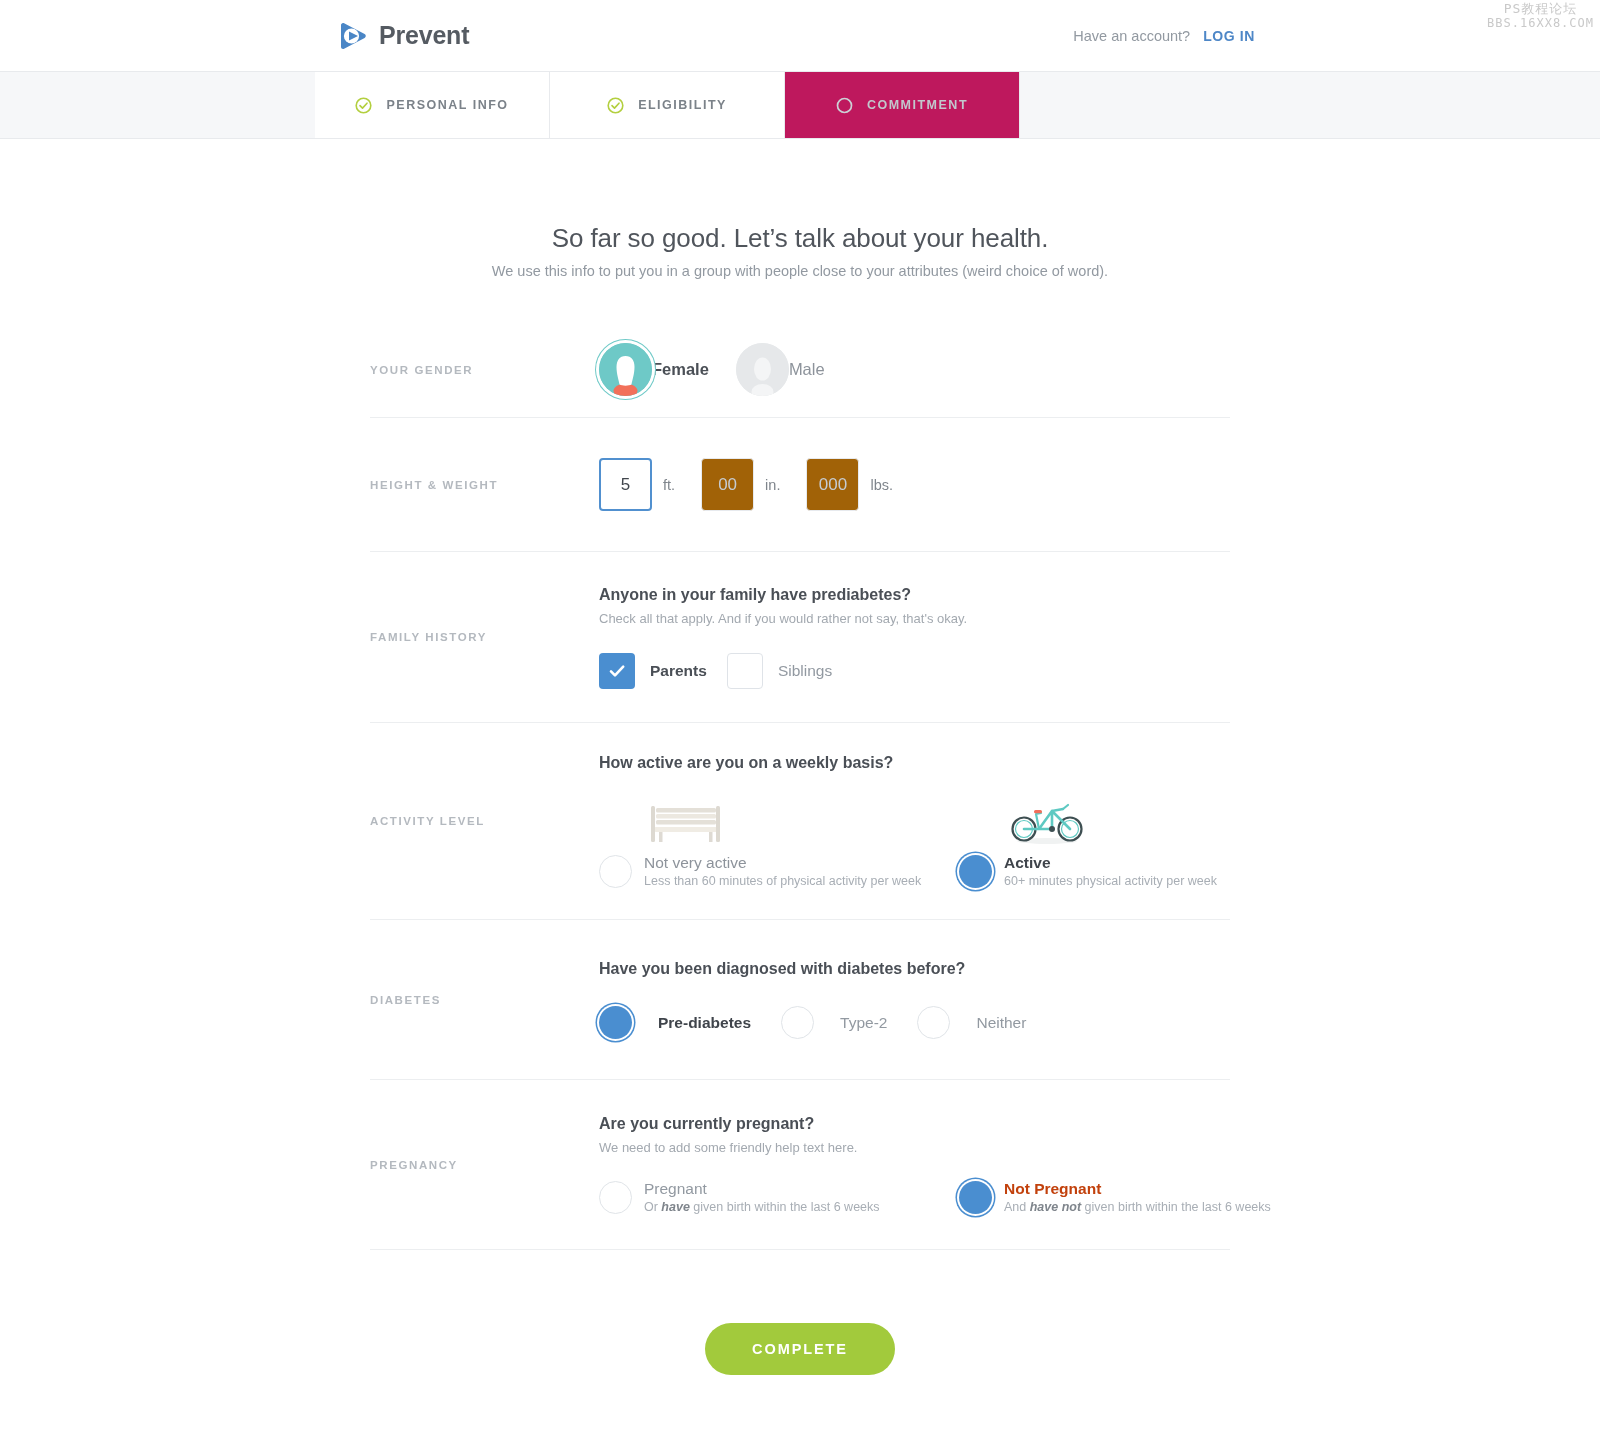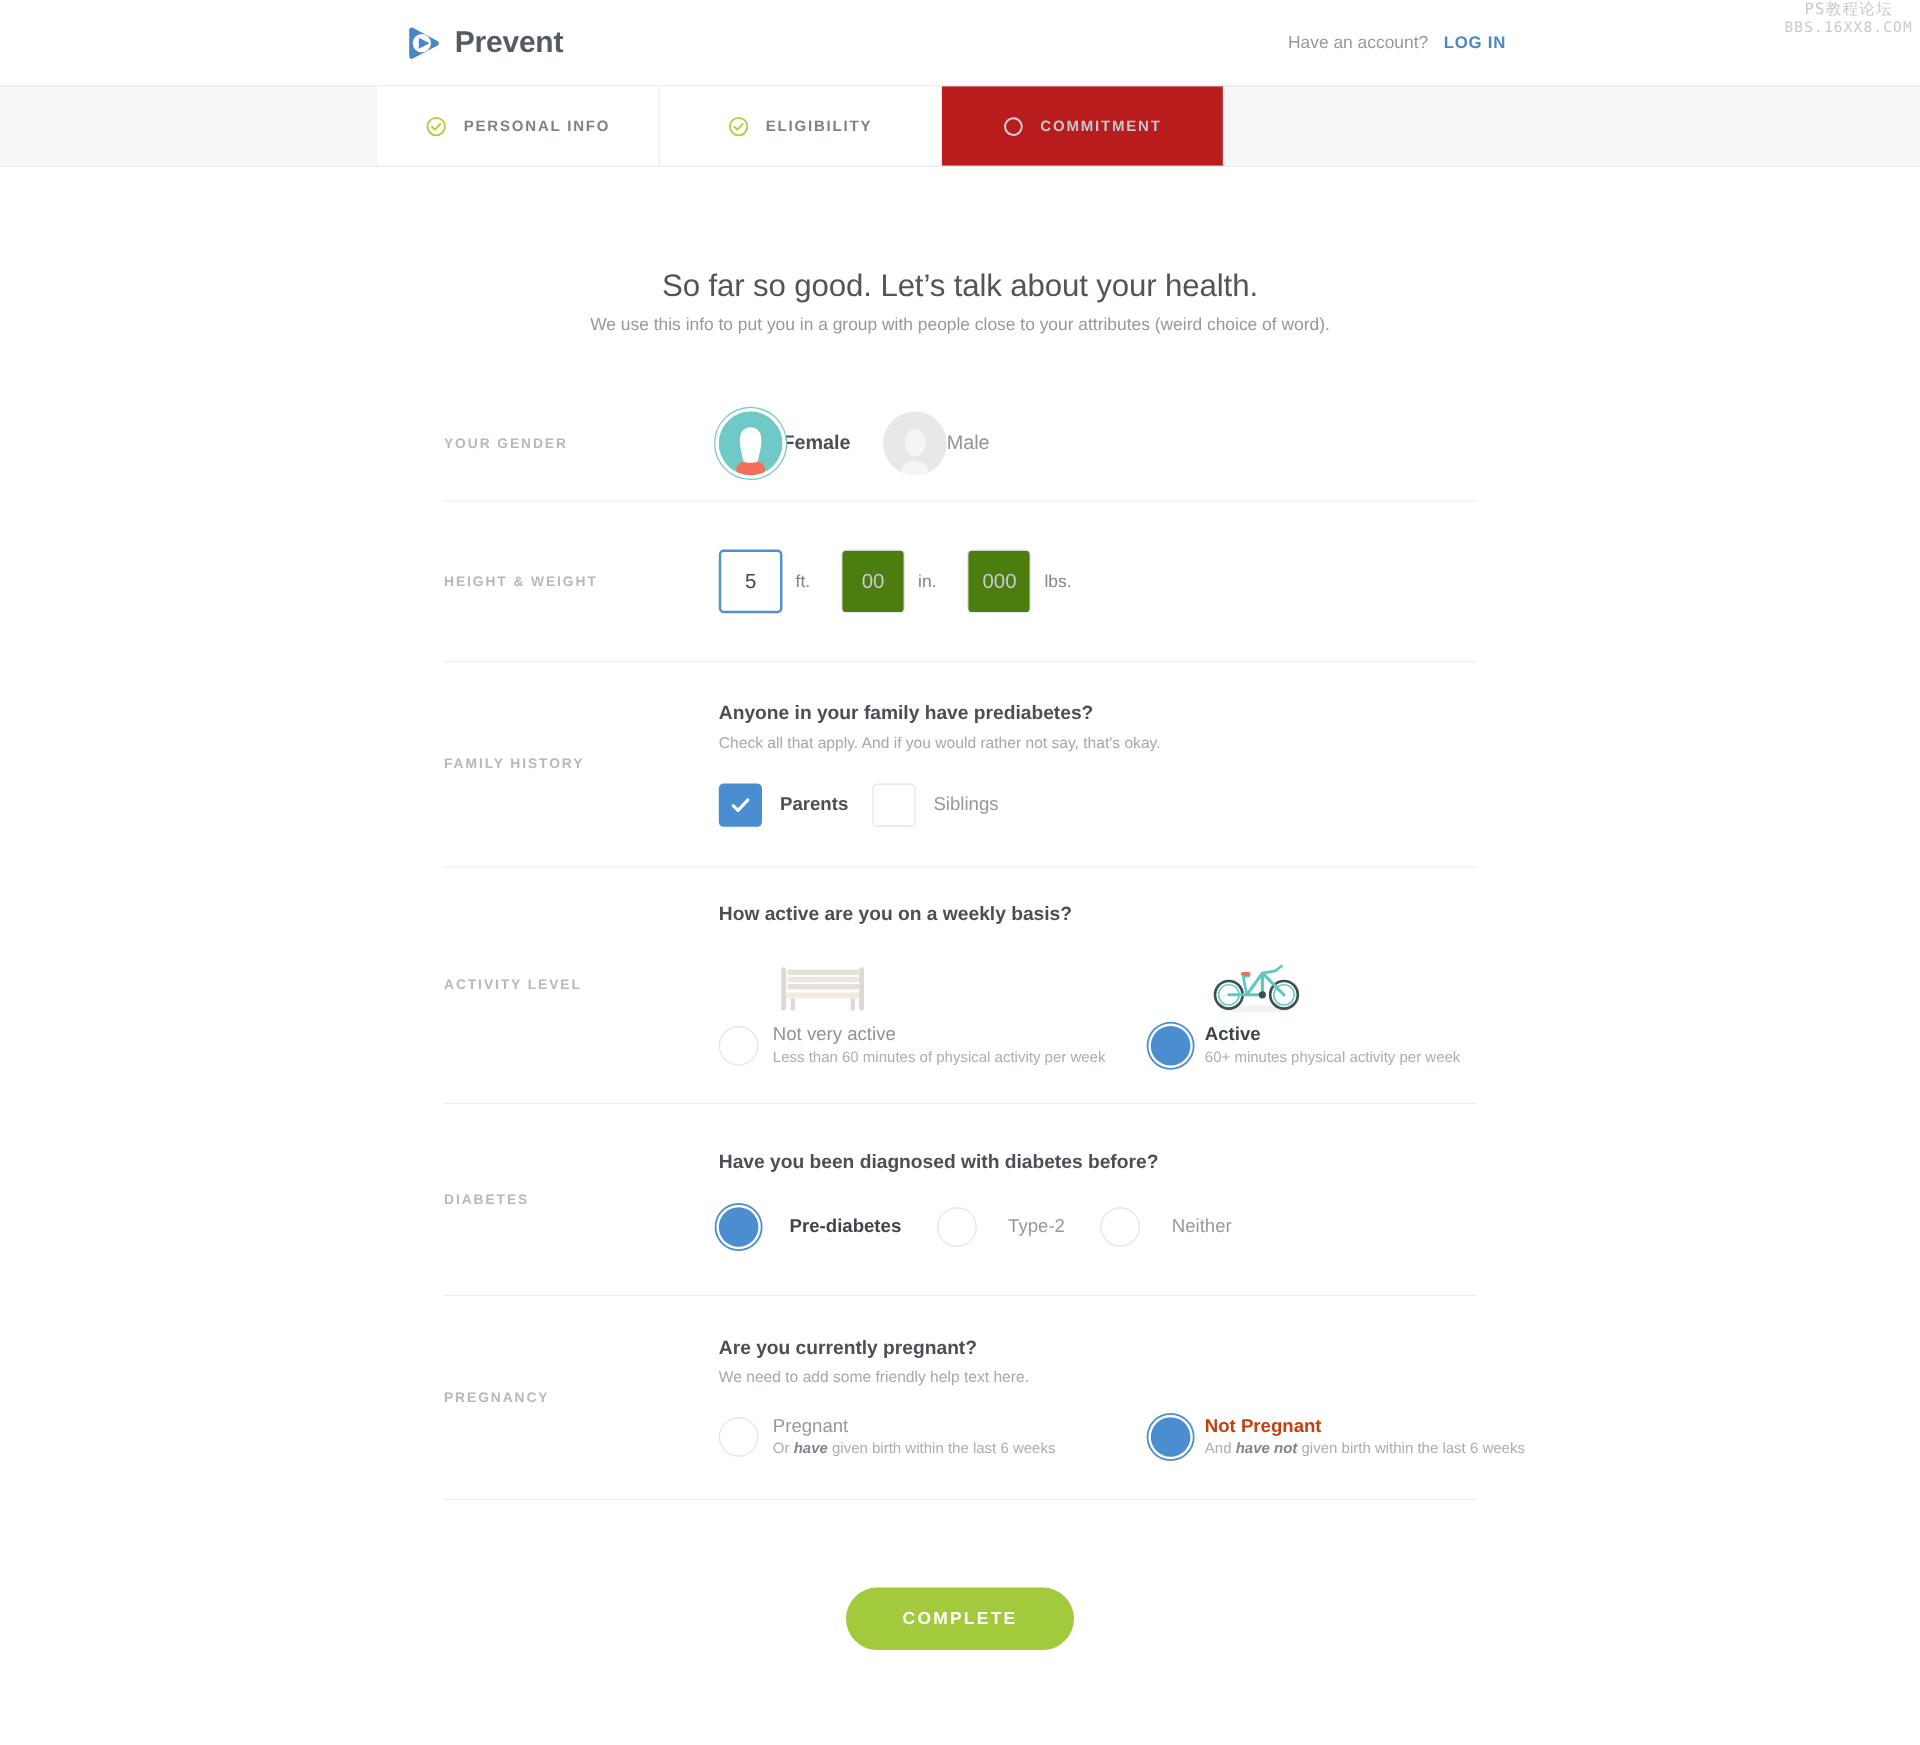--- a/index.html
+++ b/index.html
@@ -72,21 +72,21 @@
     justify-content: center;
     gap: 14px;
     font-size: 12.5px;
     letter-spacing: 1.5px;
     font-weight: bold;
     cursor: pointer;
     border-right: 1px solid #e8eaed;
   }
   .step.done { background: #ffffff; color: #7b8289; }
   .step.current { background: #5190cf; color: #ffffff; border-right-color: #5190cf; }
-  .step.todo { background: #b91c1c; color: #c2c7cd; }
+  .step.todo { background: #be185d; color: #c2c7cd; }
   .step-icon { width: 17px; height: 17px; flex: 0 0 17px; }
 
   
   .page-head { text-align: center; padding-top: 84px; }
   .page-title {
     font-size: 26px;
     color: #50555c;
     font-weight: normal;
     margin: 0 0 9px 0;
     letter-spacing: -0.1px;
@@ -134,21 +134,21 @@
     cursor: text;
   }
   .hw-box.active {
     border: 2px solid #5190cf;
     background: #fff;
     color: #41464d;
     font-weight: normal;
   }
   .hw-box.empty {
     border: 1px solid #e7eaee;
-    background: #4d7c0f;
+    background: #a16207;
     color: #c6ccd2;
   }
   .hw-unit { font-size: 14.5px; color: #7f858c; margin: 0 26px 0 11px; }
   .hw-unit.last { margin-right: 0; }
 
   
   .q-title { font-size: 16px; color: #4a4f56; font-weight: bold; margin: 0 0 7px 0; }
   .q-sub { font-size: 13px; color: #a3a9b0; margin: 0; }
 
   

